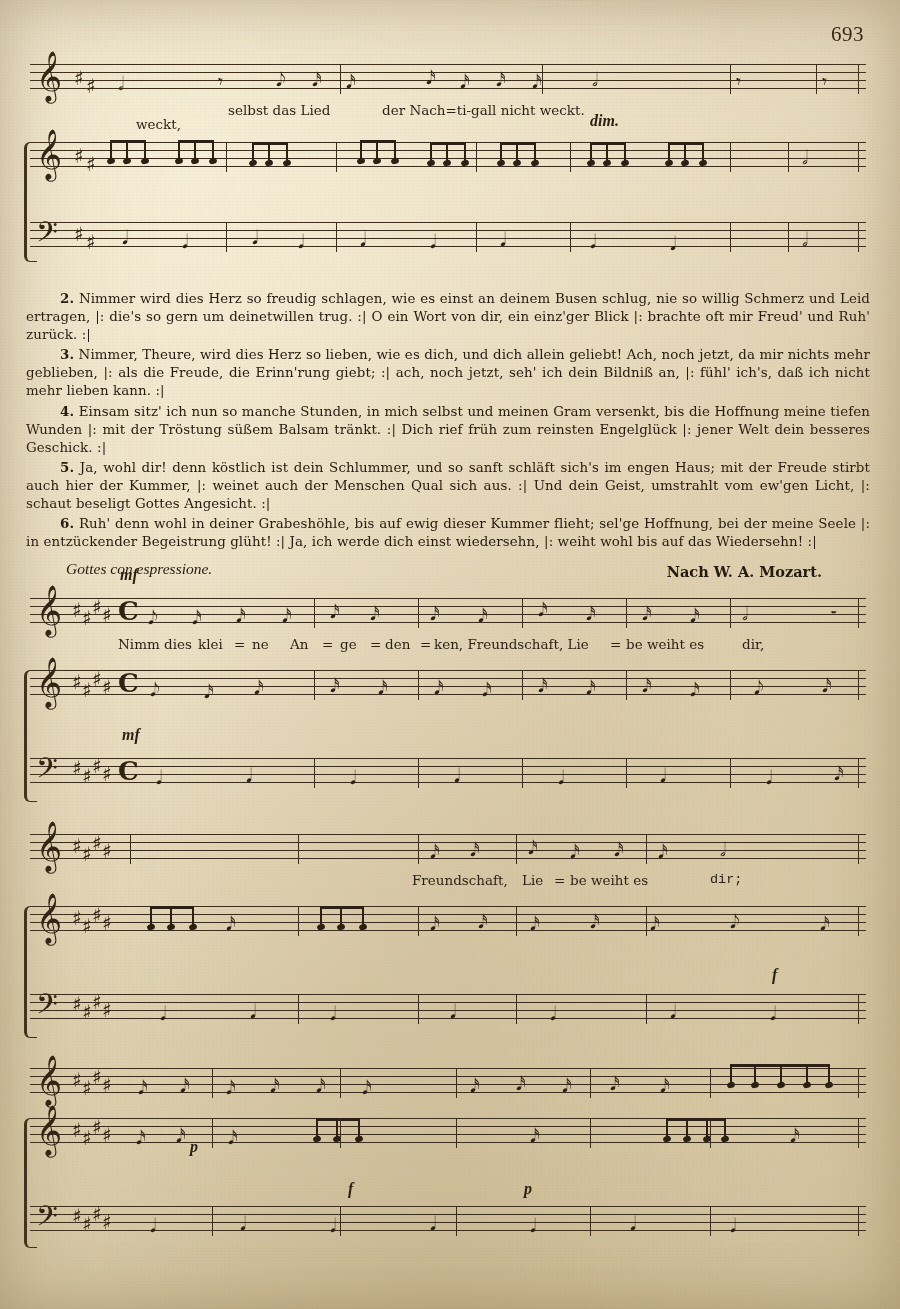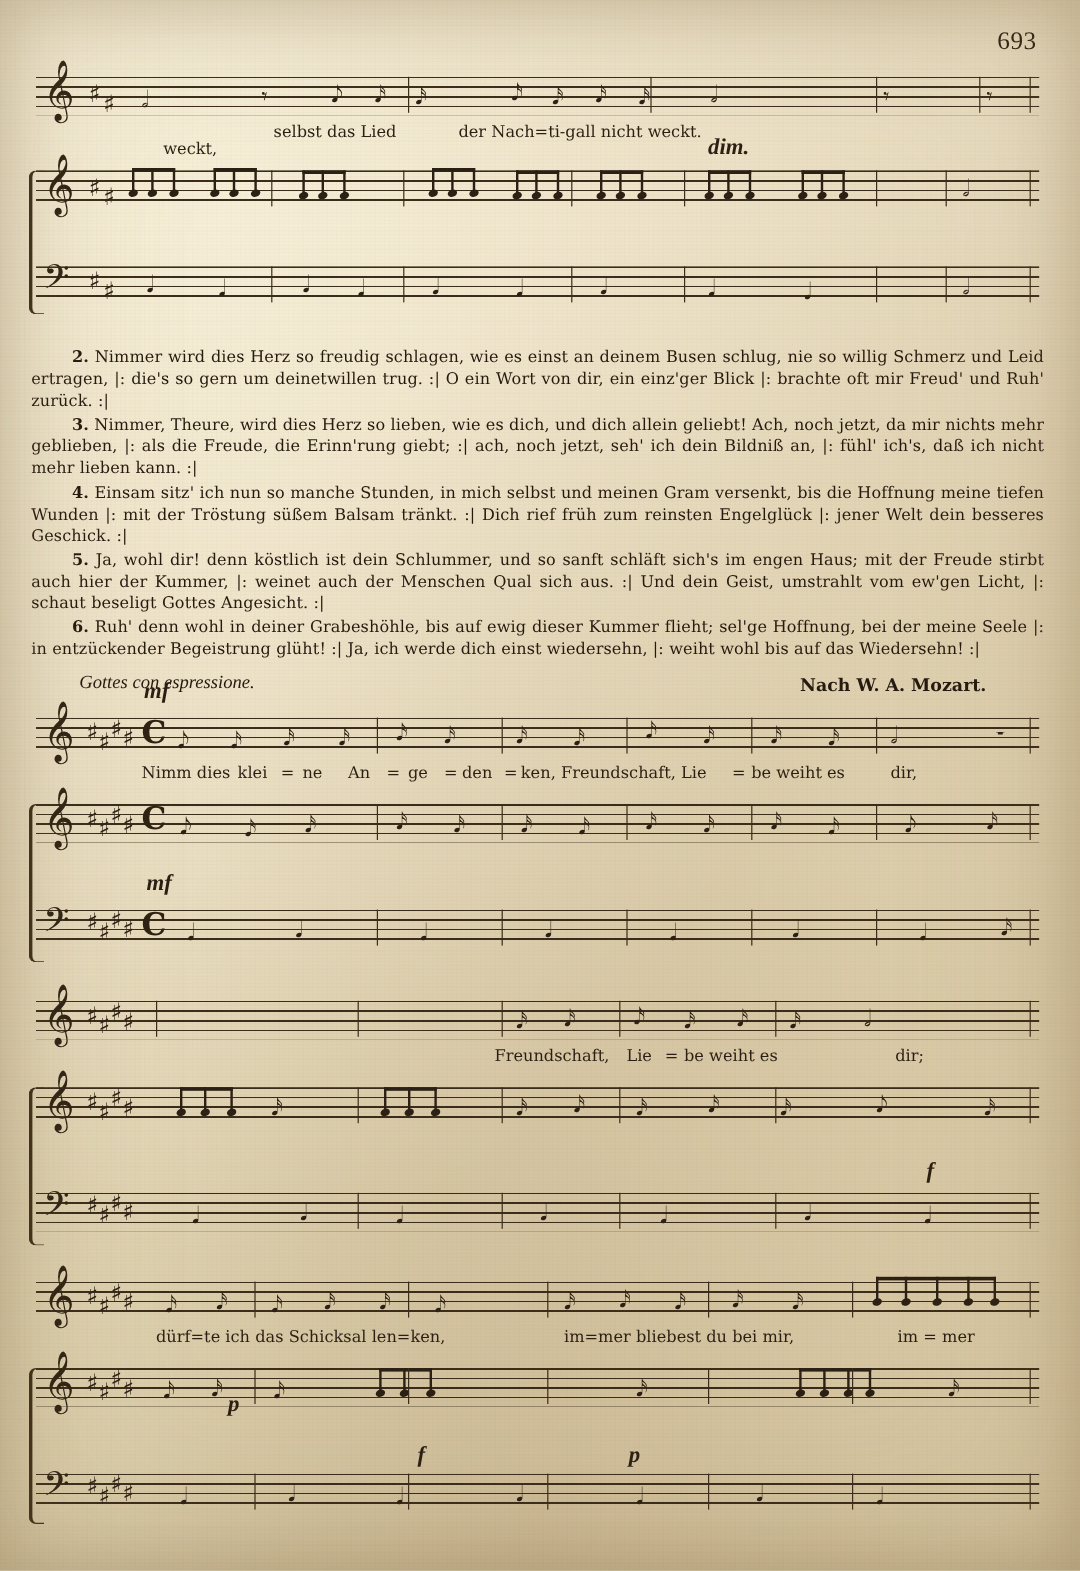--- a/index.html
+++ b/index.html
@@ -143,21 +143,21 @@
     font-family: "DejaVu Serif", serif;
     font-size: 13.5px;
     white-space: nowrap;
     color: #2a1f13;
   }
   .dyn {
     position: absolute;
     font-family: "Liberation Serif", serif;
     font-style: italic;
     font-weight: 700;
-    font-size: 19px;
+    font-size: 16px;
     color: #2a1f13;
   }
 
   
   .verses {
     position: absolute;
     left: 26px;
     right: 30px;
     top: 289px;
     font-family: "DejaVu Serif", serif;
@@ -517,21 +517,21 @@
       <div class="barline" style="left:486px;"></div>
       <div class="barline" style="left:616px;"></div>
       <div class="barline" style="left:828px;"></div>
     </div>
 
     <div style="position:relative; height:22px;">
       <span class="lyric" style="left:382px; top:2px;">Freundschaft,</span>
       <span class="lyric" style="left:492px; top:2px;">Lie</span>
       <span class="lyric" style="left:524px; top:2px;">=</span>
       <span class="lyric" style="left:540px; top:2px;">be weiht es</span>
-      <span class="lyric" style="left:716px; top:2px;">dir;</span>
+      <span class="lyric" style="left:680px; top:2px;font-family:Liberation Mono, monospace;">dir;</span>
     </div>
 
     <div class="staff" style="margin-top:8px;">
       <div class="brace" style="top:6px; height:130px;"></div>
       <div class="lines"></div>
       <div class="clef treble">𝄞</div>
       <div class="ksharp" style="left:42px; top:6px;">♯</div>
       <div class="ksharp" style="left:52px; top:14px;">♯</div>
       <div class="ksharp" style="left:62px; top:3px;">♯</div>
       <div class="ksharp" style="left:72px; top:11px;">♯</div>
@@ -630,25 +630,20 @@
       </div>
 
       <div class="barline" style="left:182px;"></div>
       <div class="barline" style="left:310px;"></div>
       <div class="barline" style="left:426px;"></div>
       <div class="barline" style="left:560px;"></div>
       <div class="barline" style="left:680px;"></div>
       <div class="barline" style="left:828px;"></div>
     </div>
 
-    <div style="position:relative; height:22px;">
-      <span class="lyric" style="left:100px; top:2px;">dürf=te ich das Schicksal len=ken,</span>
-      <span class="lyric" style="left:440px; top:2px;">im=mer bliebest du bei mir,</span>
-      <span class="lyric" style="left:718px; top:2px;">im = mer</span>
-    </div>
 
     <div class="staff" style="margin-top:8px;">
       <div class="brace" style="top:6px; height:128px;"></div>
       <div class="lines"></div>
       <div class="clef treble">𝄞</div>
       <div class="ksharp" style="left:42px; top:6px;">♯</div>
       <div class="ksharp" style="left:52px; top:14px;">♯</div>
       <div class="ksharp" style="left:62px; top:3px;">♯</div>
       <div class="ksharp" style="left:72px; top:11px;">♯</div>
 

